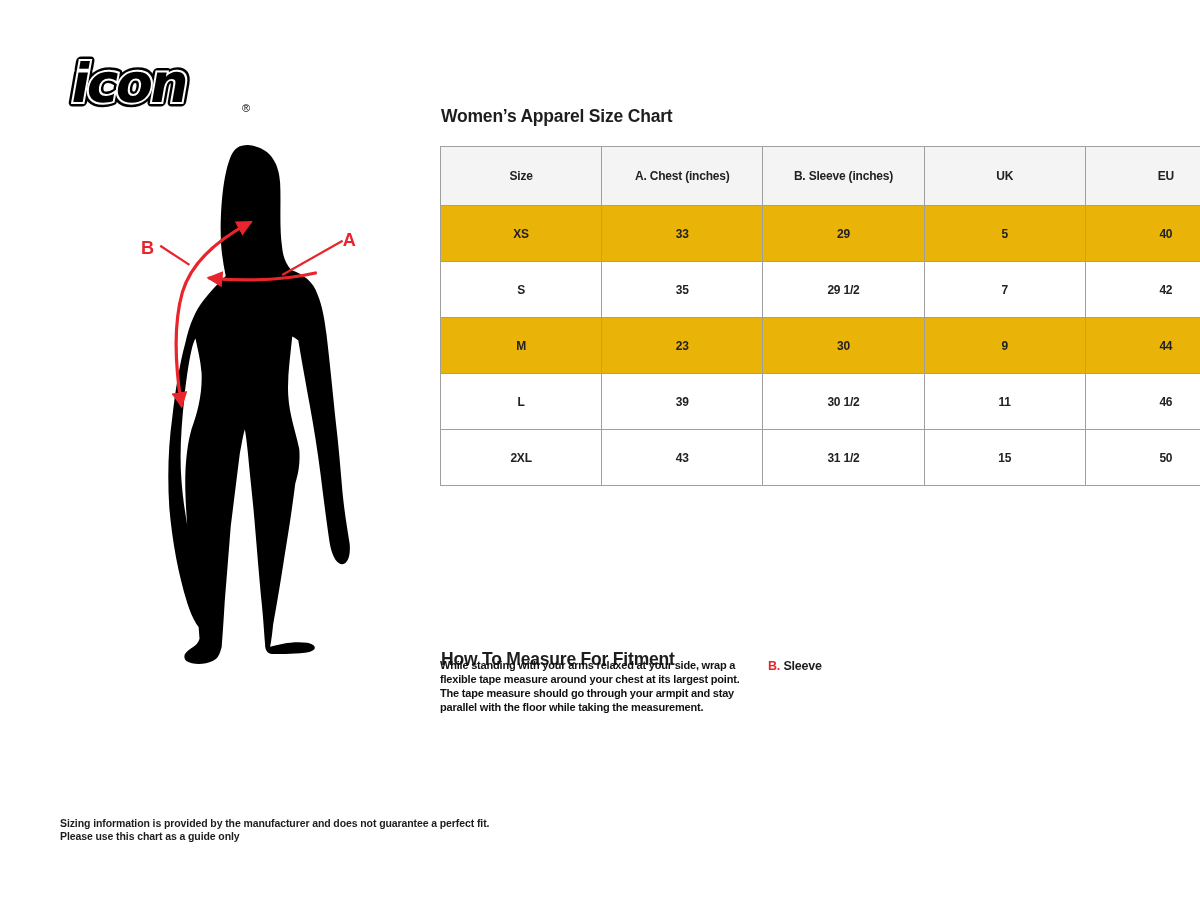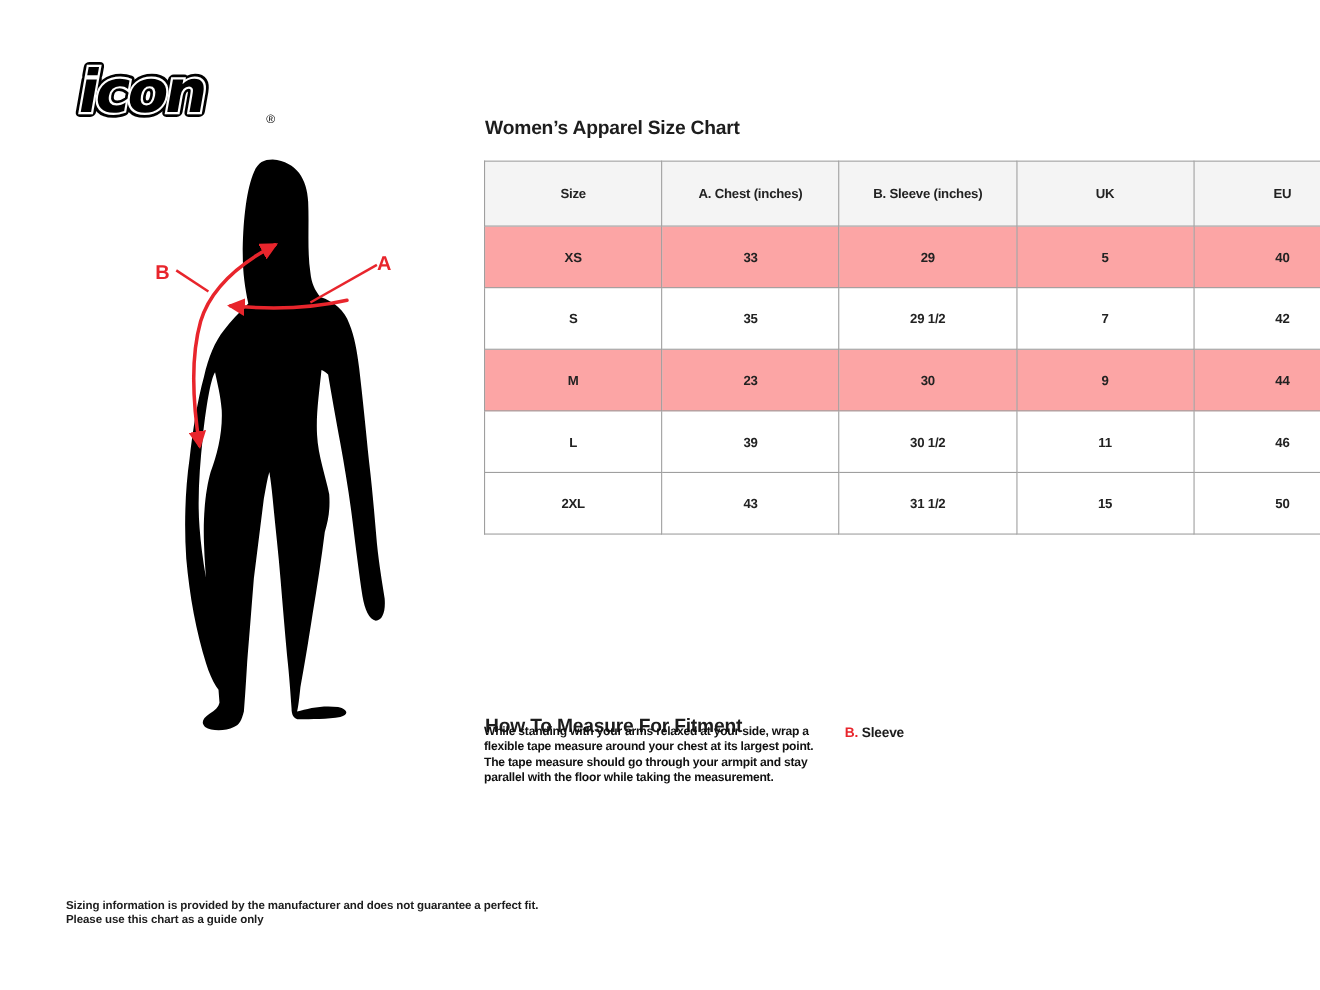--- a/index.html
+++ b/index.html
@@ -14,21 +14,21 @@
   #figure { left:128px; top:143px; width:264px; height:524px; }
 
   
   #chart-title { left:441px; top:106px; font-size:17.5px; font-weight:700; letter-spacing:-0.2px; }
   #size-table-wrap { left:440px; top:146px; width:700px; }
   table { border-collapse:collapse; table-layout:fixed; width:807px;padding-left:23px; }
   th, td { border:1px solid #9f9f9f; text-align:center; vertical-align:middle;
     font-size:12px; font-weight:700; letter-spacing:-0.2px; color:#222; }
   th { height:59px; background:#f4f4f4; font-weight:700; }
   td { height:56px; background:#ffffff; }
-  tr.alt td { background:#fca5a5; }
+  tr.alt td { background:#eab308; }
 
   
   #measure-title { left:441px; top:649px; font-size:17.5px; font-weight:700; letter-spacing:-0.2px; }
   .measure-col { top:659px; width:312px; }
   #measure-a { left:440px; }
   #measure-b { left:768px; }
   .measure-head { font-size:12.5px; font-weight:700; margin-bottom:1px; letter-spacing:-0.2px; }
   .measure-head .letter { color:#e8252c; }
   .measure-text { font-size:11px; font-weight:700; line-height:13.9px; letter-spacing:-0.2px; color:#111; }
 

